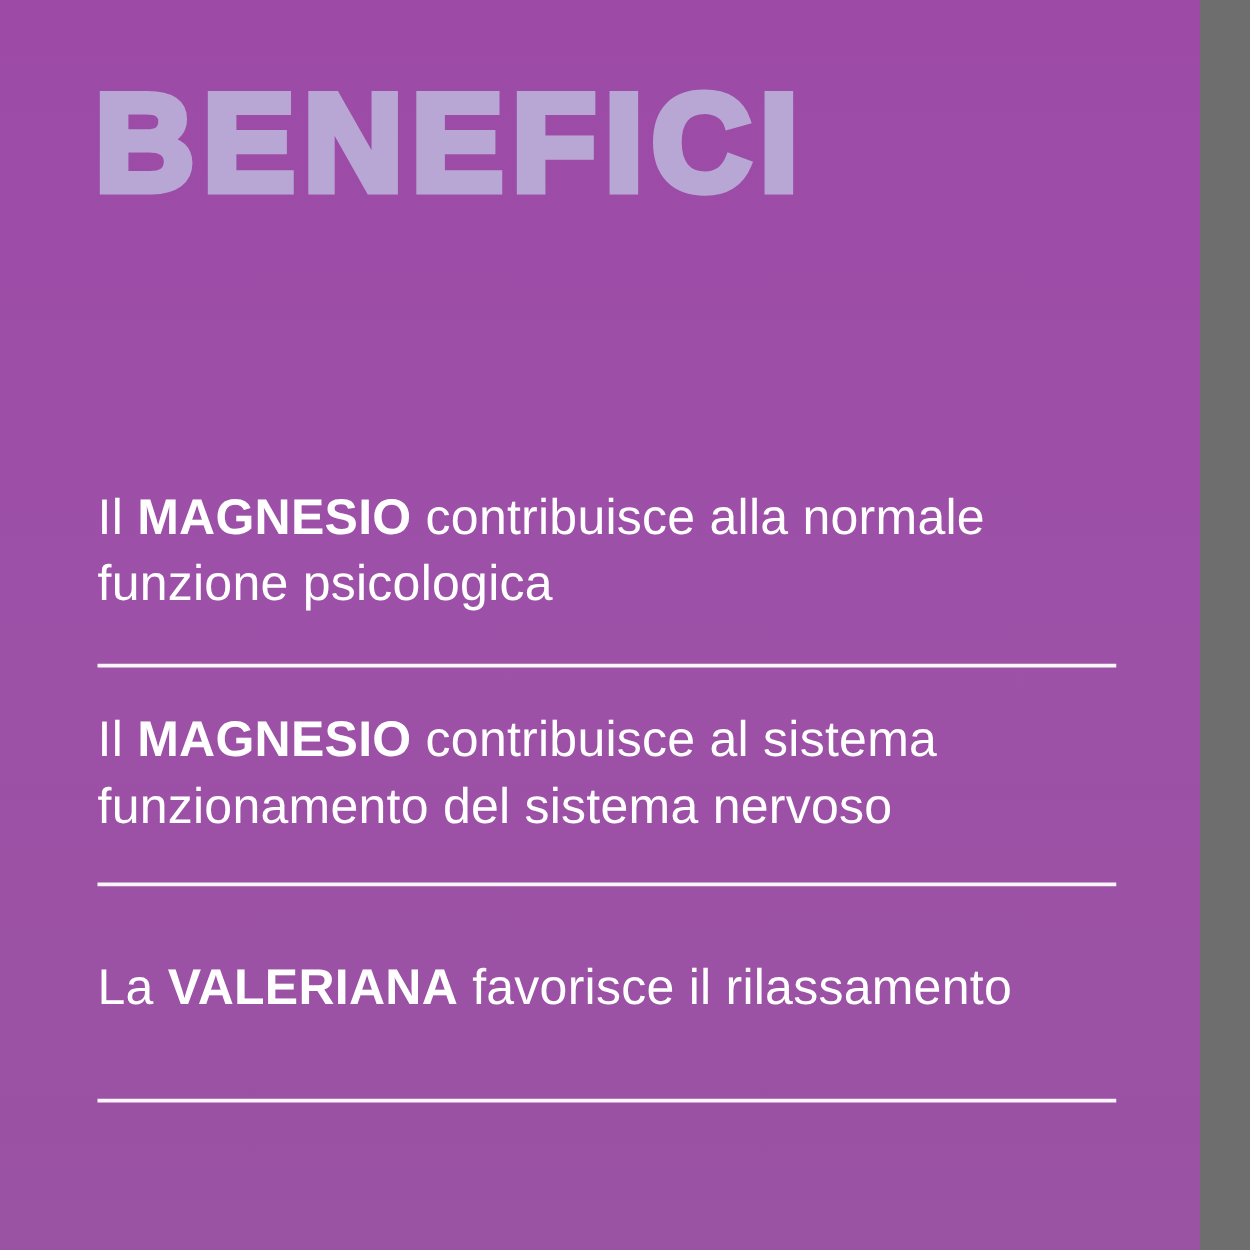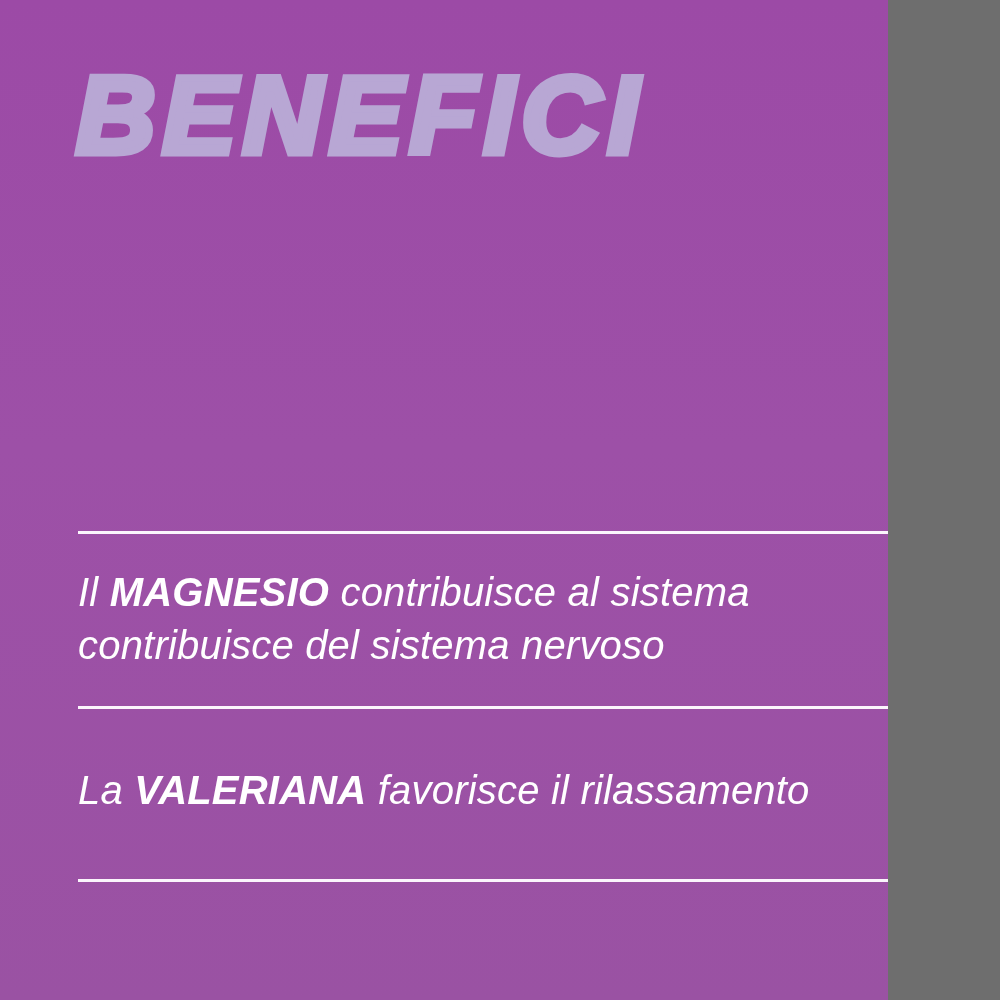--- a/index.html
+++ b/index.html
@@ -2,26 +2,25 @@
 <html><head>
 <meta charset="utf-8">
 <style>
   html, body {
     margin: 0;
     padding: 0;
     background: #6e6e6e;
   }
   .canvas {
     position: relative;
-    width: 888px;
+    width: 960px;
     height: 1000px;
     overflow: hidden;
     background: linear-gradient(180deg, #9c4aa6 0%, #9d50a7 45%, #9a52a3 100%);
     font-family: "Liberation Sans", sans-serif;
-    font-style: italic;
   }
 
   
   .page-title {
     position: absolute;
     left: 76px;
     top: 60px;
     margin: 0;
     font-size: 110px;
     line-height: 1;
@@ -67,24 +66,25 @@
   .divider-2 { top: 706px; }
   .divider-3 { top: 879px; }
 </style>
 </head>
 <body>
 
 <div class="canvas">
 
   <h1 class="page-title">BENEFICI</h1>
 
+  <p class="benefit benefit-1"><span>Il</span> <strong>MAGNESIO</strong> <span>contribuisce alla normale</span><br><span>funzione psicologica</span></p>
 
   <hr class="divider divider-1">
 
-  <p class="benefit benefit-2"><span>Il</span> <strong>MAGNESIO</strong> <span>contribuisce al sistema</span><br><span>contribuisce del sistema nervoso</span></p>
+  <p class="benefit benefit-2"><span>Il</span> <strong>MAGNESIO</strong> <span>contribuisce al sistema</span><br><span>funzionamento del sistema nervoso</span></p>
 
   <hr class="divider divider-2">
 
   <p class="benefit benefit-3"><span>La</span> <strong>VALERIANA</strong> <span>favorisce il rilassamento</span><br></p>
 
   <hr class="divider divider-3">
 
 </div>
 
 </body></html>

